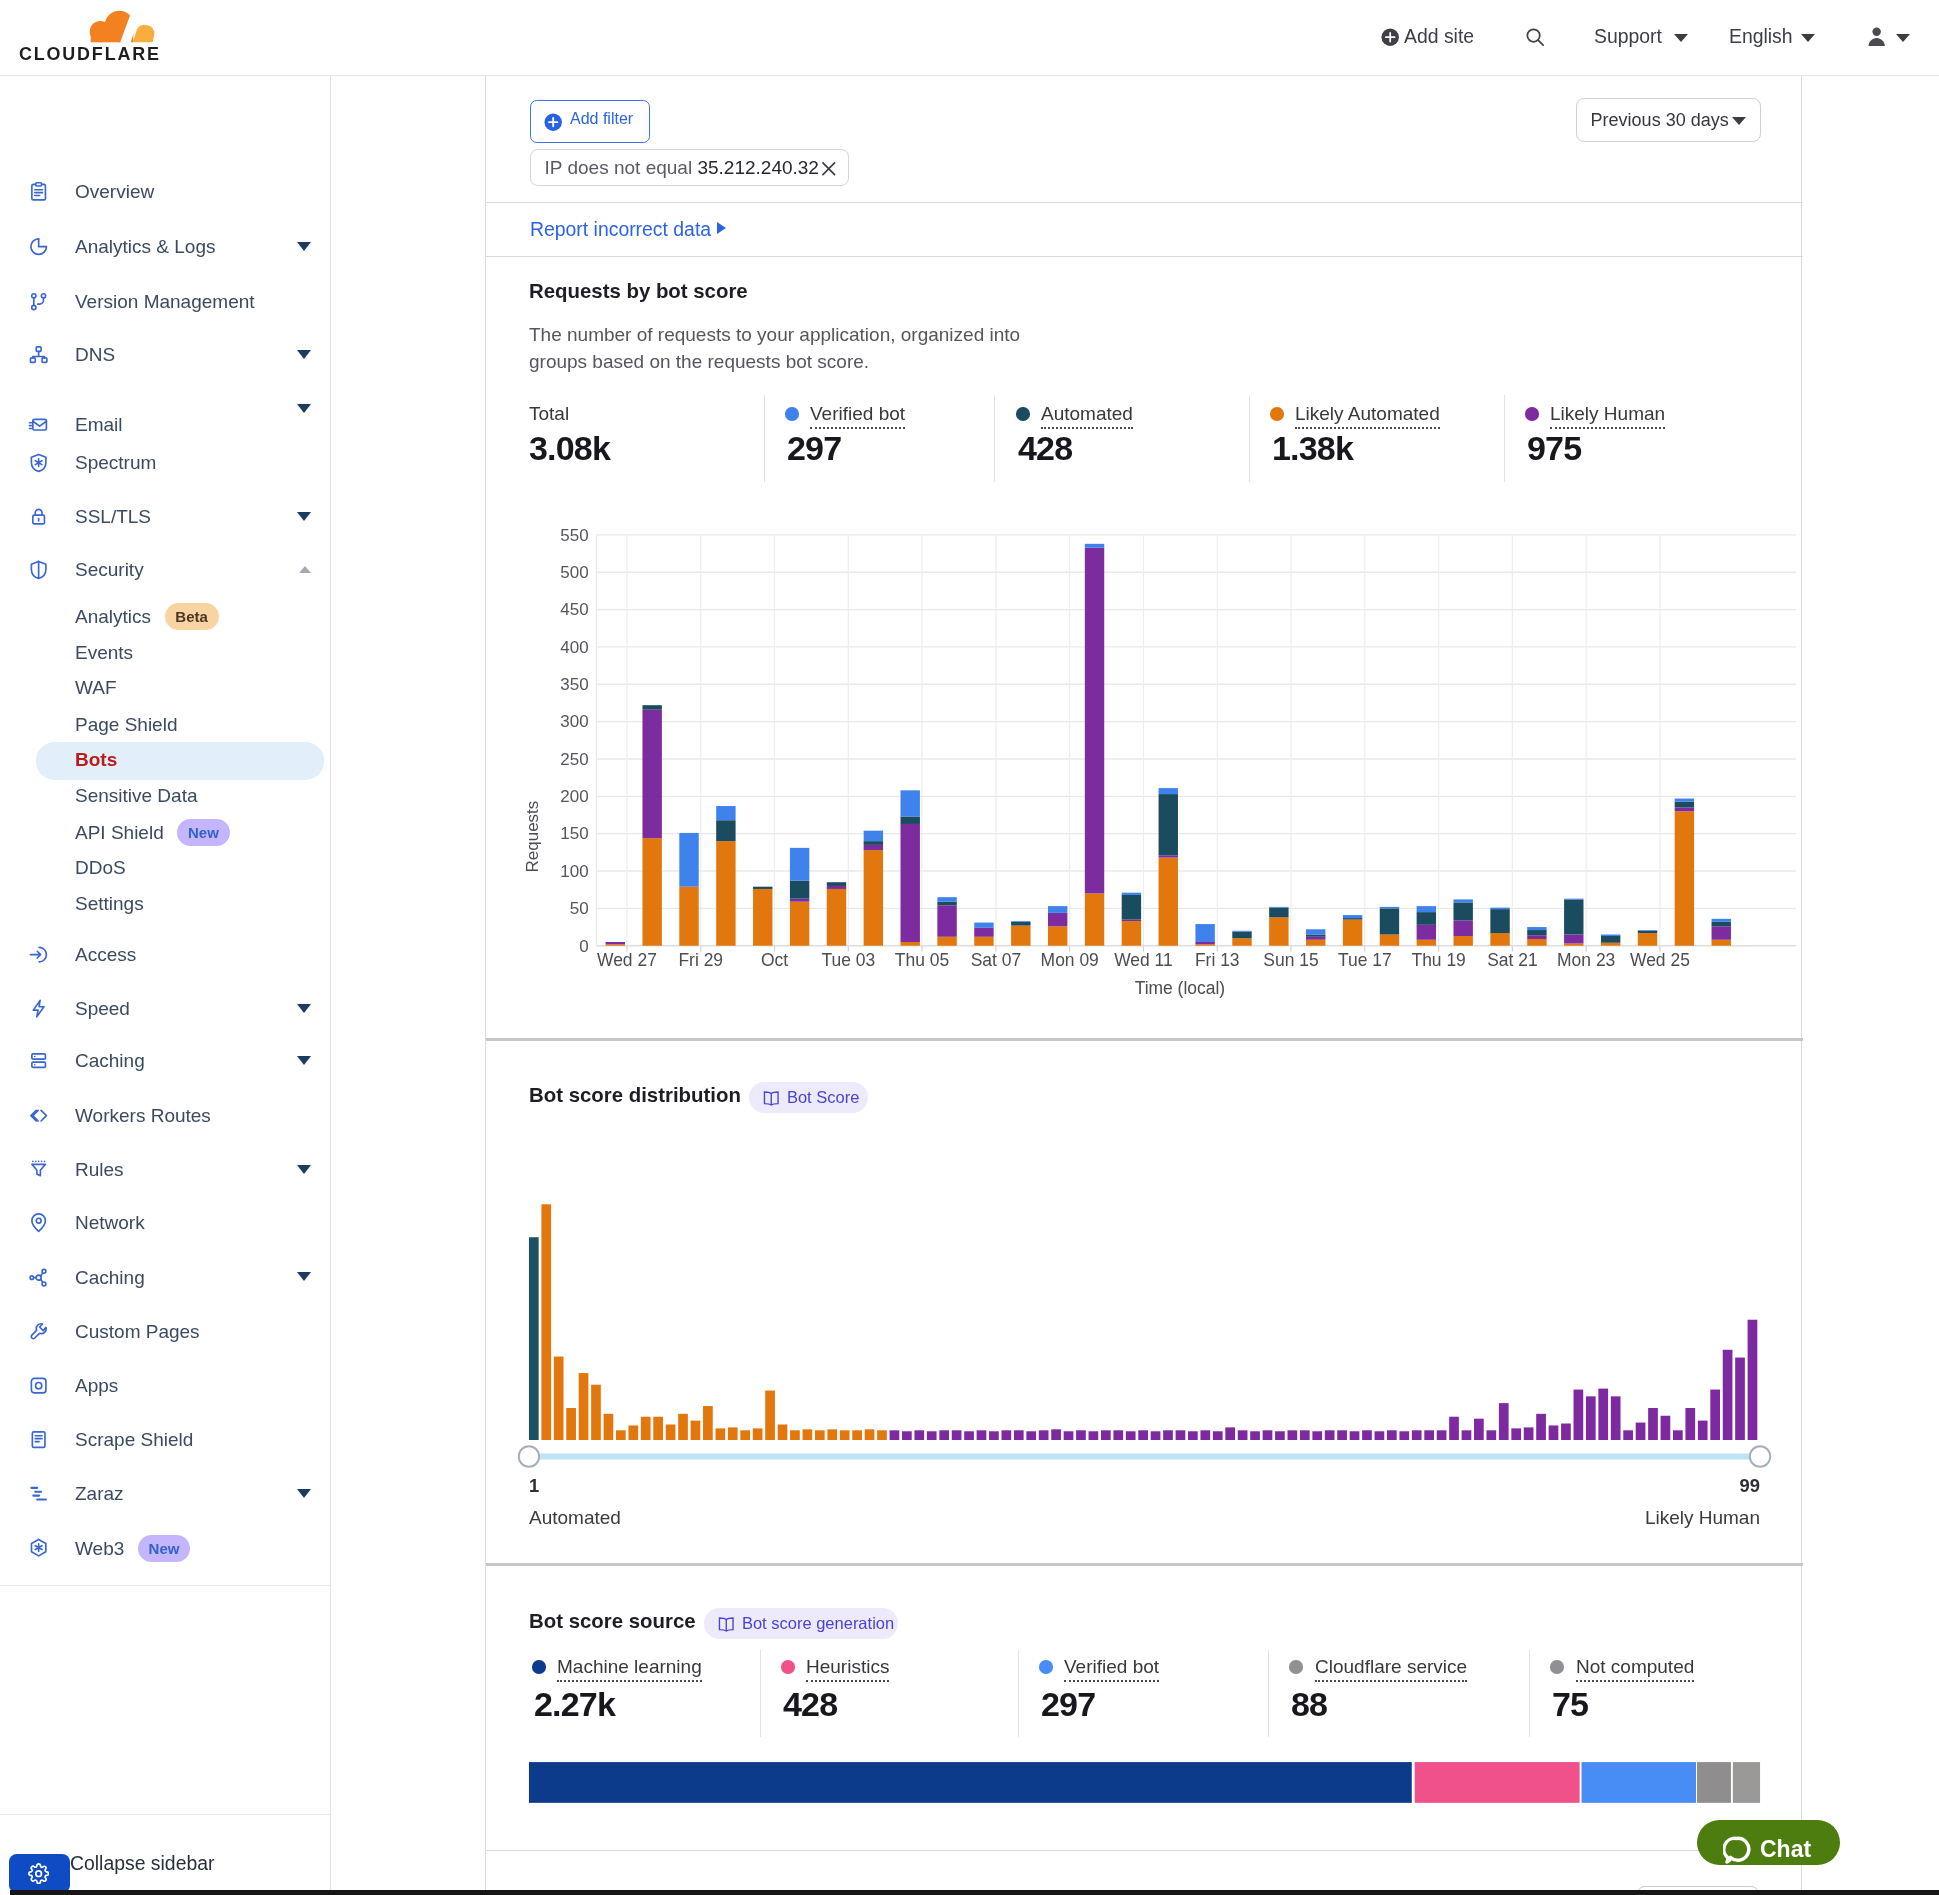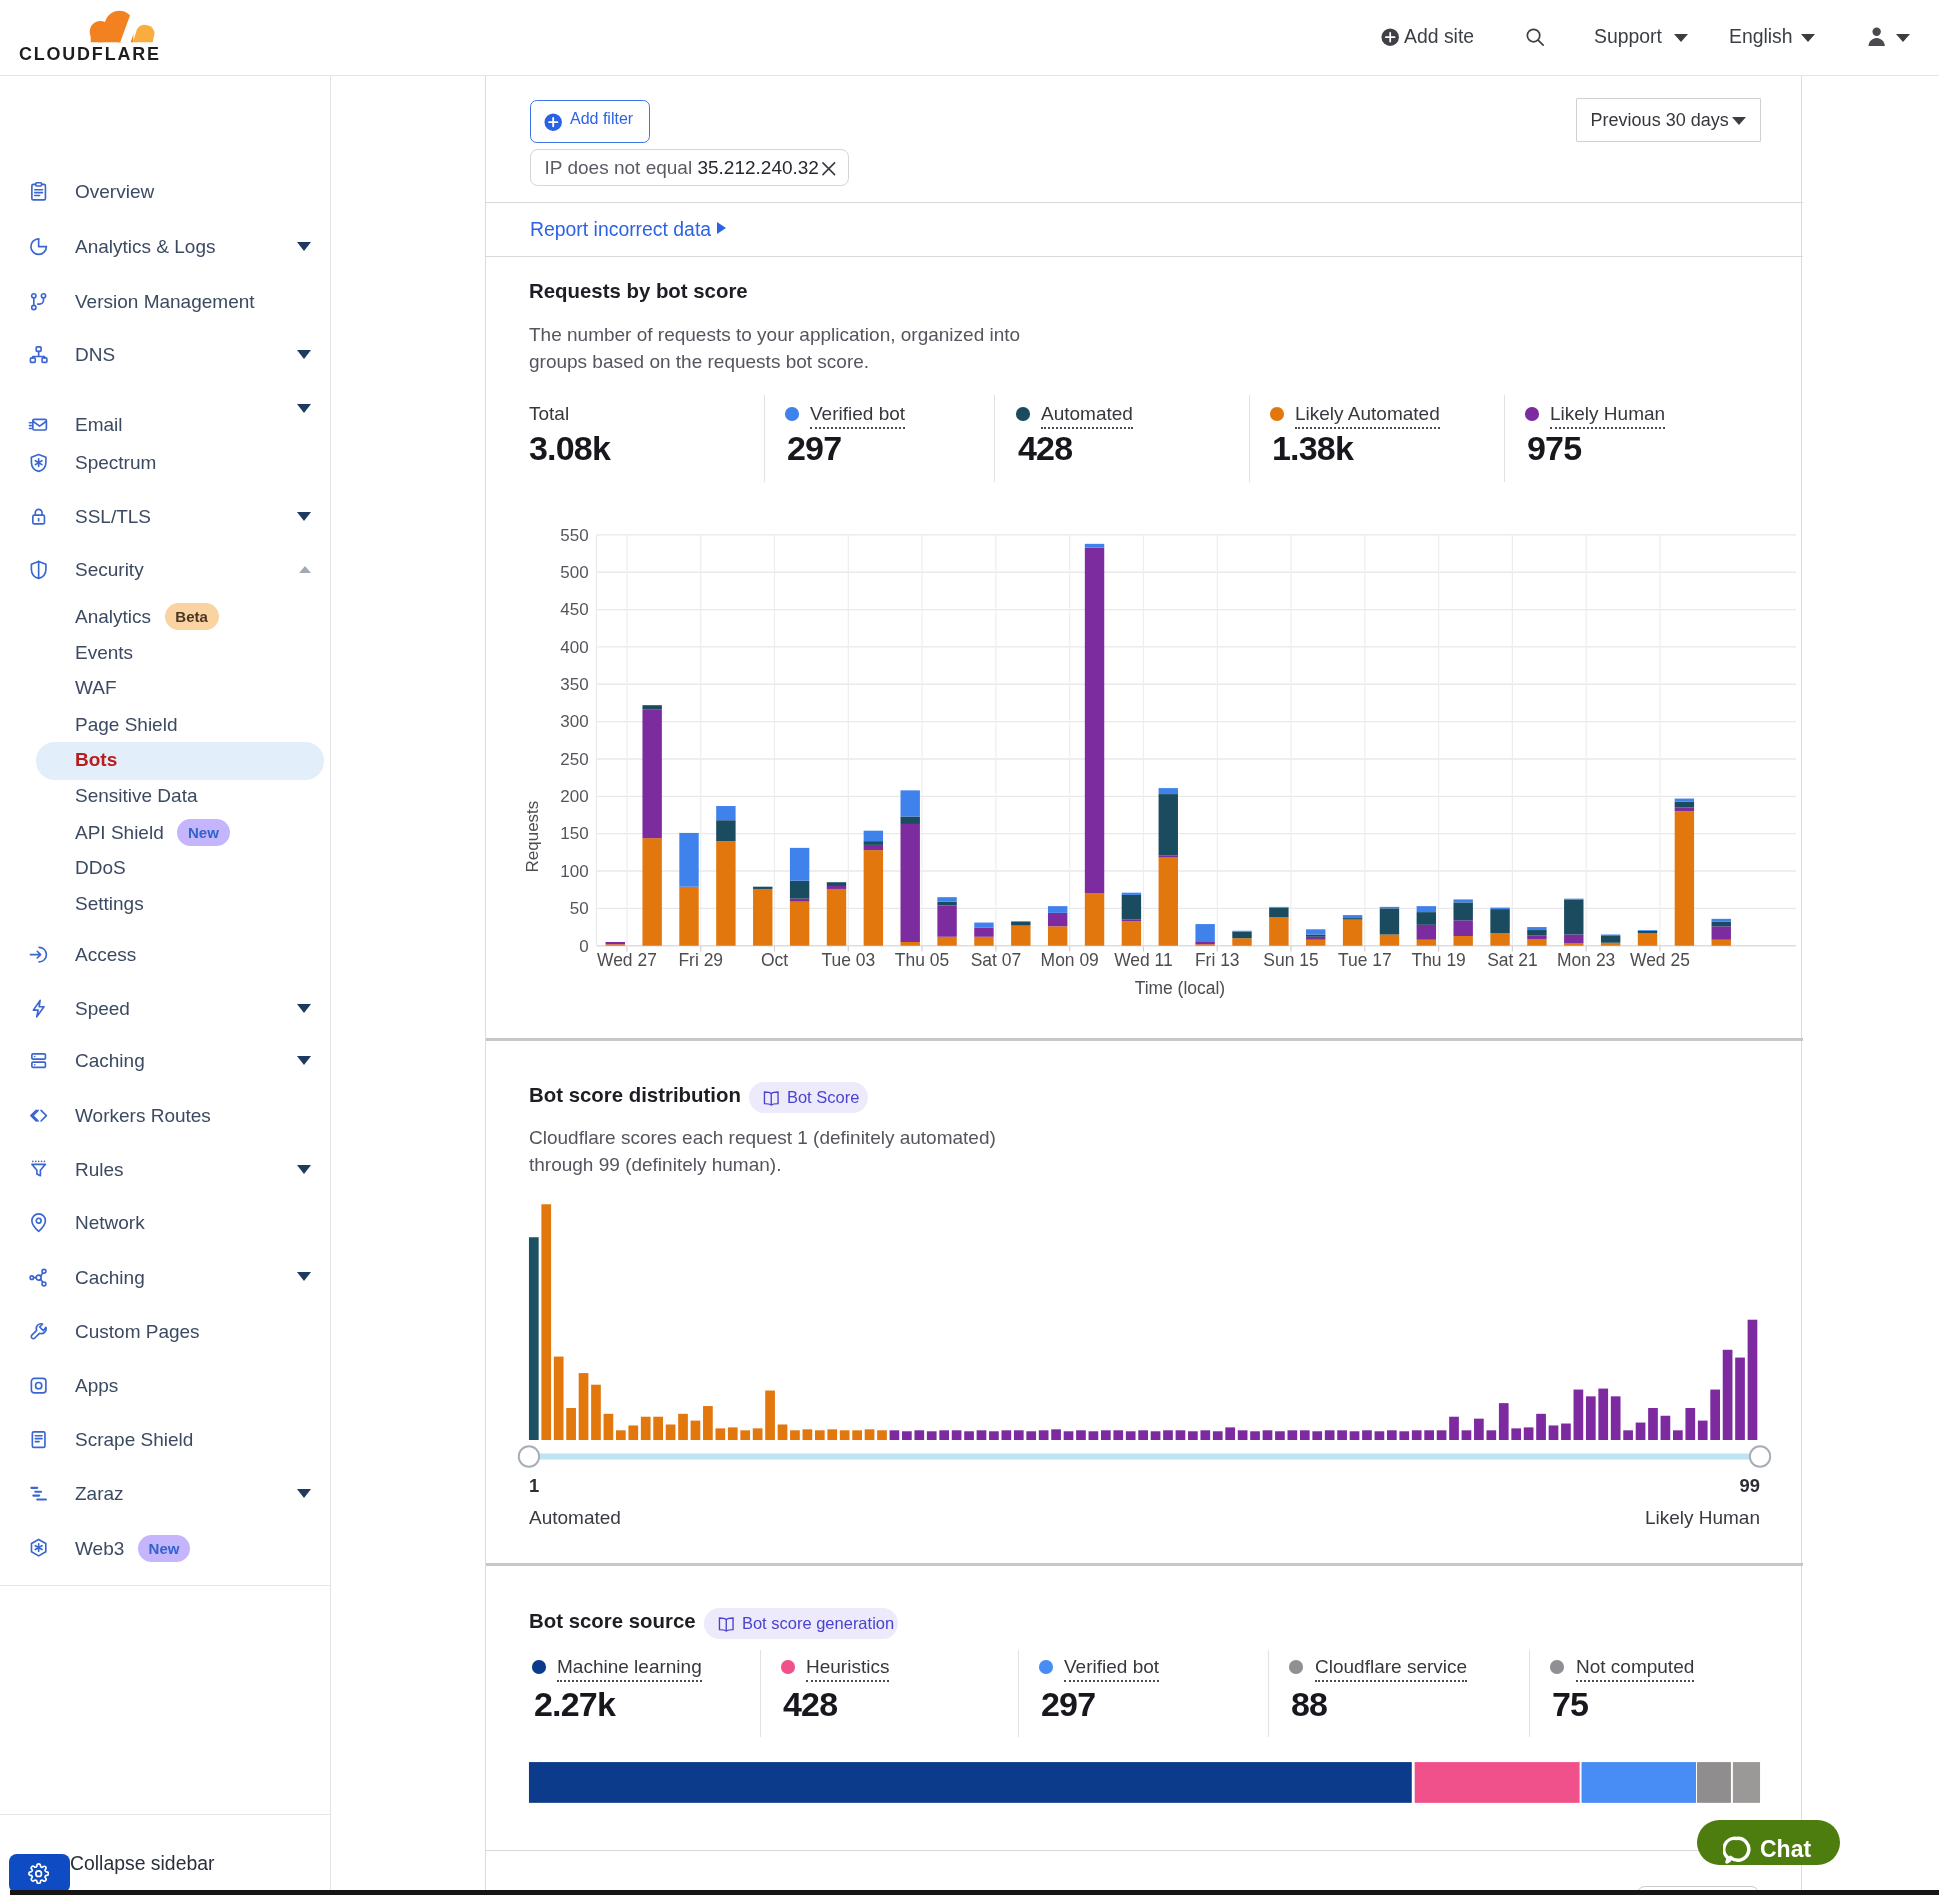--- a/index.html
+++ b/index.html
@@ -270,21 +270,21 @@
         <circle cx="9.5" cy="9.5" r="9" fill="#2A62E6"></circle>
         <path d="M9.5 5.2v8.6M5.2 9.5h8.6" stroke="#fff" stroke-width="1.9" stroke-linecap="round"></path>
       </svg>
     <span class="blue" style="position:absolute;left:39px;top:8.7px;font-size:16px">Add filter</span>
   </div>
   <div class="abs" style="left:44px;top:73px;width:319px;height:37px;border:1px solid #d4d4da;border-radius:7.8px;font-size:19px;line-height:35px;padding-left:13.6px;color:#5a5a64">IP does not equal <span style="color:#27272f">35.212.240.32</span>
     <svg style="position:absolute;right:11.6px;top:10.7px" width="15.5" height="15.5" viewBox="0 0 16 16" stroke="#3c3c44" stroke-width="1.7" stroke-linecap="round">
         <path d="M2 2l12 12M14 2L2 14"></path>
       </svg>
   </div>
-  <div class="abs" style="left:1090px;top:22px;width:185px;height:44px;border:1px solid #cfcfd4;border-radius:1px;font-size:18px;line-height:42px;padding-left:13.6px;color:#36363c">Previous 30 days
+  <div class="abs" style="left:1090px;top:22px;width:185px;height:44px;border:1px solid #cfcfd4;border-radius:8px;font-size:18px;line-height:42px;padding-left:13.6px;color:#36363c">Previous 30 days
     <div style="position:absolute;right:13.6px;top:17.5px;width:0;height:0;border-left:7.3px solid transparent;border-right:7.3px solid transparent;border-top:8.7px solid #3d3d44"></div>
   </div>
   <div class="hr" style="top:126px"></div>
   <div class="blue abs" style="left:44px;top:142px;font-size:19.4px">Report incorrect data</div>
   <div class="abs" style="left:231px;top:146px;width:0;height:0;border-top:6.8px solid transparent;border-bottom:6.8px solid transparent;border-left:9.7px solid #2B63E4"></div>
   <div class="hr" style="top:180px"></div>
 
   <div class="sectitle" style="left:43px;top:204px">Requests by bot score</div>
   <div class="desc" style="left:43px;top:245px">The number of requests to your application, organized into<br>groups based on the requests bot score.</div>
   <div class="leglab" style="left:43px;top:327px">Total</div>
@@ -590,21 +590,20 @@
 <rect x="1248" y="1738" width="35" height="42" fill="#8F8D8D"></rect>
 <rect x="1285" y="1738" width="28" height="42" fill="#9B9898"></rect>
   </svg>
 
   <div class="hr2" style="top:962px"></div>
   <div class="sectitle" style="left:43px;top:1008px">Bot score distribution</div>
   <div class="pill" style="left:263px;top:1006px;width:119px"><span class="bk"><svg width="16.5" height="14.6" viewBox="0 0 17 15" fill="none" stroke="#4a43ce" stroke-width="1.4">
           <path d="M8.5 2.5C7 1.3 5 1 1.5 1v12c3.5 0 5.5.3 7 1.5 1.5-1.2 3.5-1.5 7-1.5V1c-3.5 0-5.5.3-7 1.5z"></path>
           <path d="M8.5 2.5v12"></path>
         </svg></span>Bot Score</div>
-  <div class="desc" style="left:43px;top:1048px">Cloudflare scores each request 1 (definitely automated)<br>through 99 (definitely human).</div>
   <div class="abs" style="left:43px;top:1399px;font-size:18.4px;font-weight:bold;color:#2e2e36">1</div>
   <div class="abs" style="left:1251px;top:1399px;width:23px;text-align:right;font-size:18.4px;font-weight:bold;color:#2e2e36">99</div>
   <div class="abs" style="left:43px;top:1431px;font-size:19px;color:#3a3a42">Automated</div>
   <div class="abs" style="left:1080px;top:1431px;width:194px;text-align:right;font-size:19px;color:#3a3a42">Likely Human</div>
 
   <div class="hr2" style="top:1487px"></div>
   <div class="sectitle" style="left:43px;top:1534px">Bot score source</div>
   <div class="pill" style="left:218px;top:1532px;width:194px"><span class="bk"><svg width="16.5" height="14.6" viewBox="0 0 17 15" fill="none" stroke="#4a43ce" stroke-width="1.4">
           <path d="M8.5 2.5C7 1.3 5 1 1.5 1v12c3.5 0 5.5.3 7 1.5 1.5-1.2 3.5-1.5 7-1.5V1c-3.5 0-5.5.3-7 1.5z"></path>
           <path d="M8.5 2.5v12"></path>

